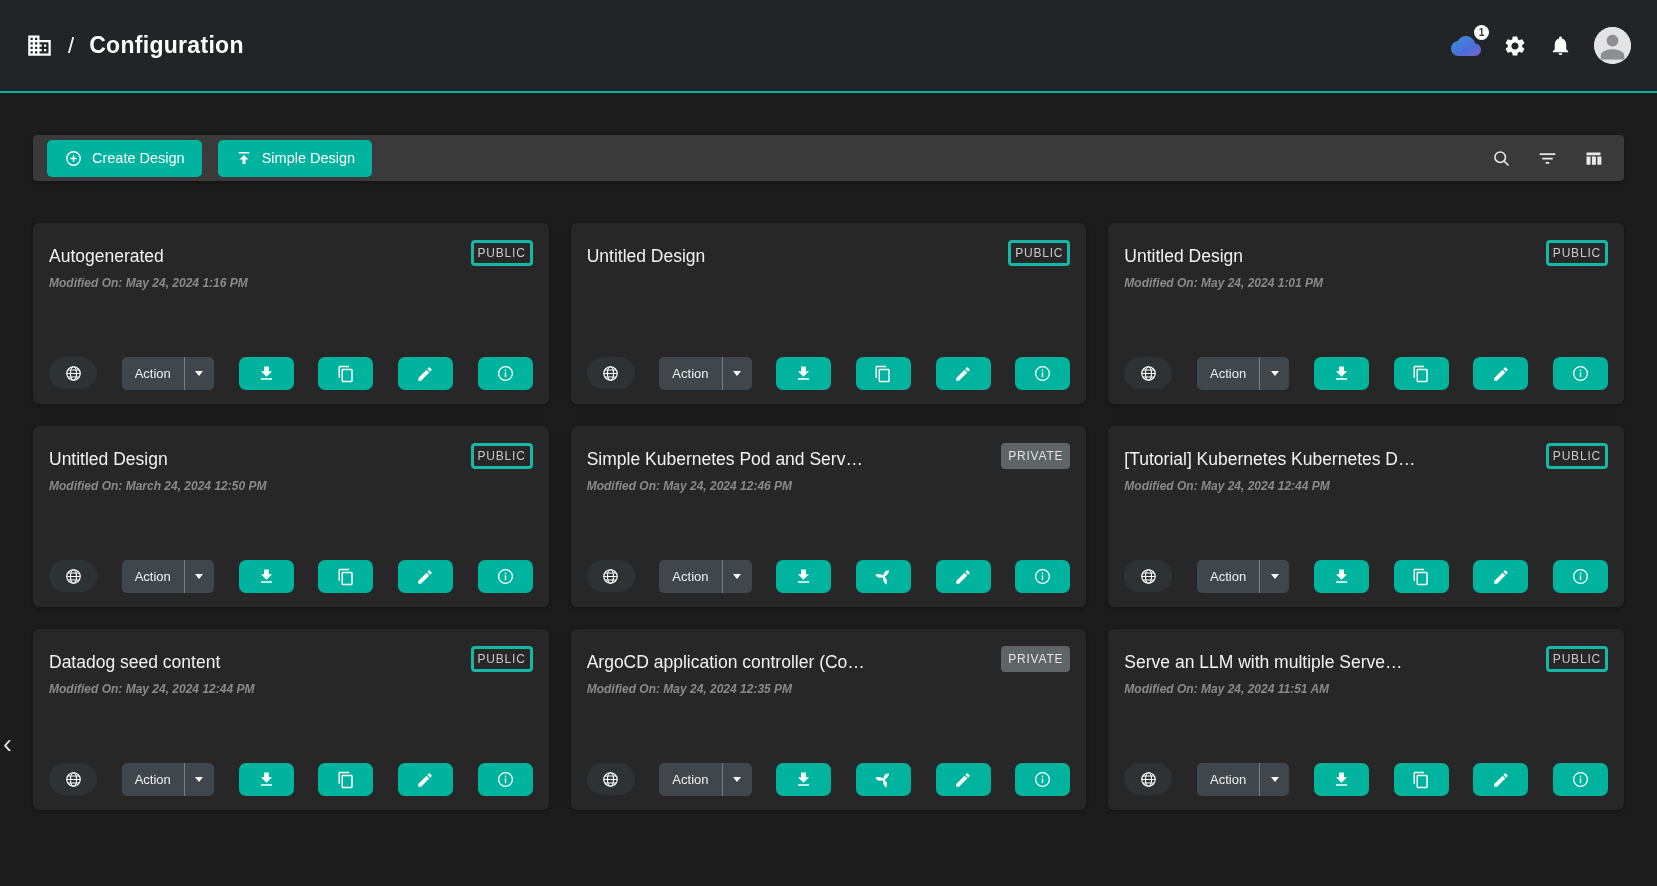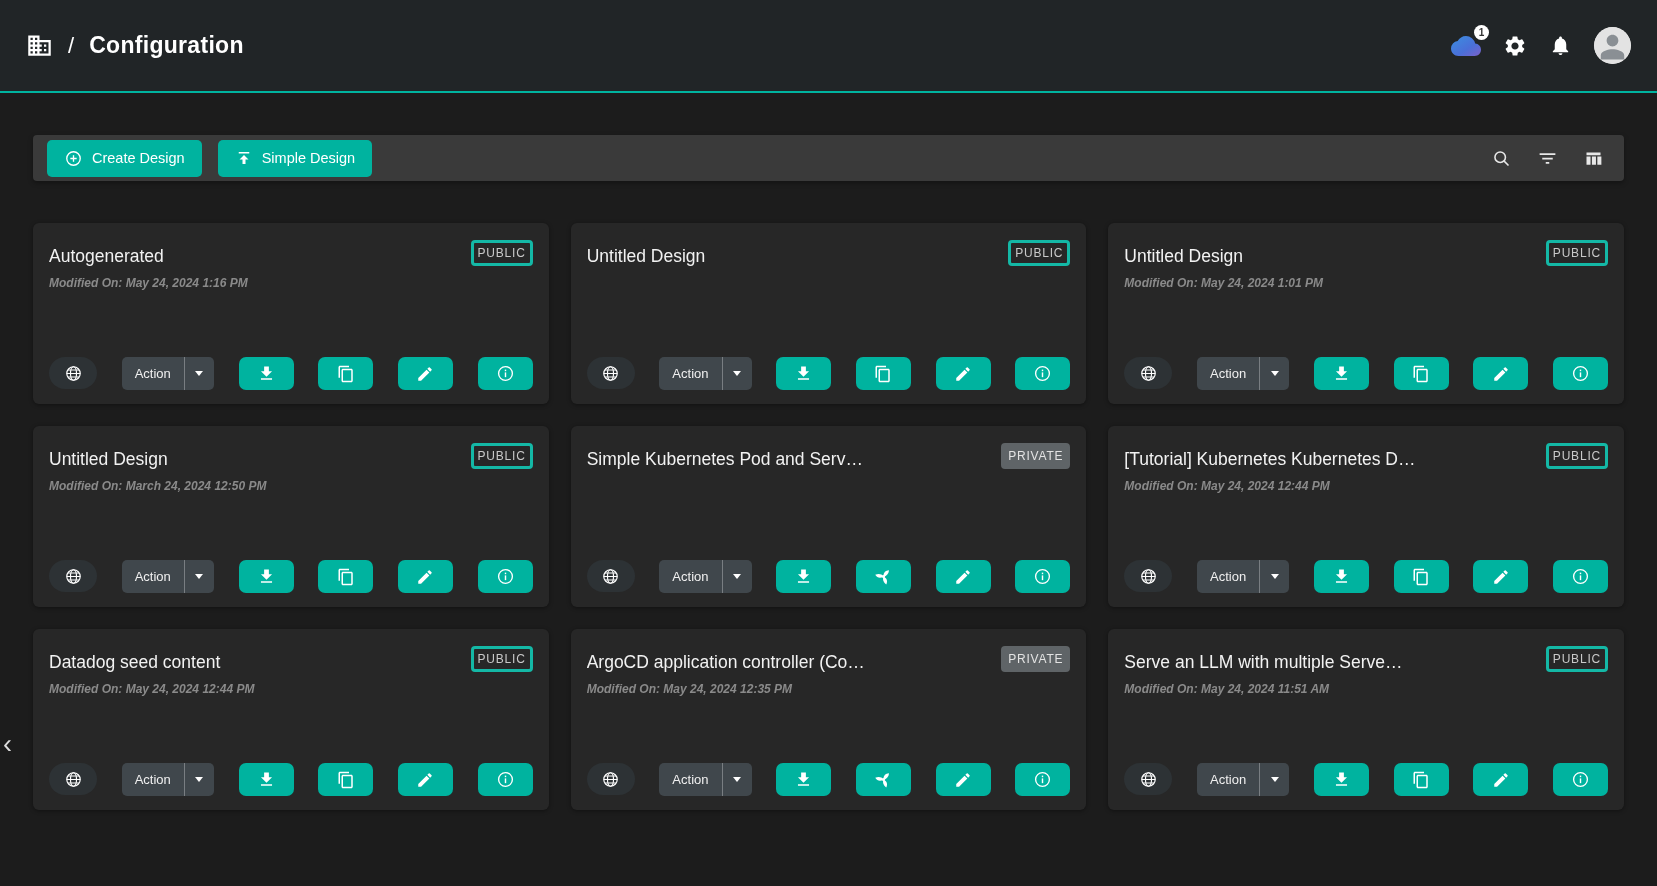--- a/index.html
+++ b/index.html
@@ -445,20 +445,21 @@
         </span>
       </button>
     </div>
   </div>
 
   <div class="card">
     <div class="card-head">
       <div class="card-title">Simple Kubernetes Pod and Serv…</div>
       <div class="badge private">PRIVATE</div>
     </div>
+    <div class="card-modified">Modified On: May 24, 2024 12:46 PM</div>
     <div class="card-actions">
       <button class="btn-globe">
         <span>
           <svg viewBox="0 0 24 24" width="19" height="19" fill="none" stroke="#fff" stroke-width="1.5">
               <circle cx="12" cy="12" r="8.5"></circle>
               <ellipse cx="12" cy="12" rx="3.8" ry="8.5"></ellipse>
               <path d="M3.5 12h17M4.7 7.6h14.6M4.7 16.4h14.6"></path>
             </svg>
         </span>
       </button>

